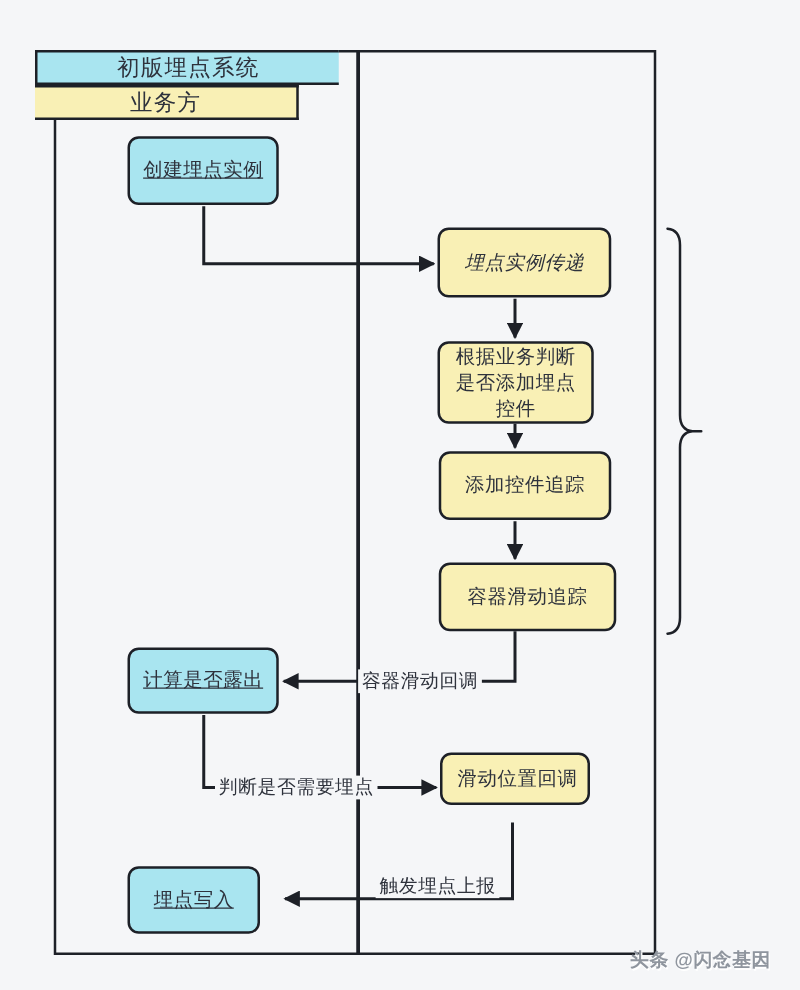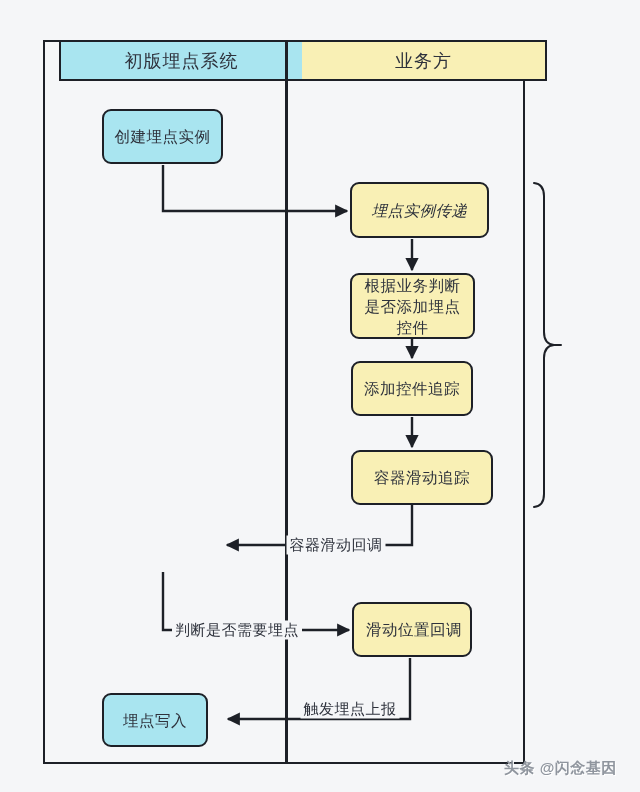--- a/index.html
+++ b/index.html
@@ -6,36 +6,36 @@
     --page_bg:#f5f6f8; --lane_bg:#f5f6f8; --cyan:#a9e5f0; --yellow:#f9f0b5;
     --border:#1d2027; --text:#2e323c; --watermark_color:#8f959e;
   }
   *{margin:0;padding:0;box-sizing:border-box;}
   html,body{width:640px;height:792px;overflow:hidden;}
   body{font-family:"Liberation Sans","DejaVu Sans",sans-serif;background:var(--page_bg);color:var(--text);}
   .stage{position:absolute;left:0;top:0;width:640px;height:792px;}
 
   .swimlane{position:absolute;left:43px;top:40px;width:482px;height:724px;
     border:2.5px solid var(--border);background:var(--lane_bg);}
-  .lane-header{position:absolute;left:59px;top:40px;height:41px;display:flex;z-index:2;}
+  .lane-header{position:absolute;left:28px;top:40px;height:41px;display:flex;z-index:2;flex-direction:column;}
   .lane-cell{display:flex;align-items:center;justify-content:center;
     border-bottom:2.5px solid var(--border);font-size:18px;font-weight:500;letter-spacing:1px;}
   .lane-cell.left{width:243px;background:var(--cyan);border-left:2.5px solid var(--border);border-top:2.5px solid var(--border);}
-  .lane-cell.right{width:245px;background:var(--yellow);border-top:2.5px solid var(--border);border-right:2.5px solid var(--border);}
+  .lane-cell.right{width:211px;background:var(--yellow);border-top:2.5px solid var(--border);border-right:2.5px solid var(--border);}
   .lane-divider{position:absolute;left:285px;top:40px;width:2.5px;height:724px;background:var(--border);z-index:3;}
 
   .edges{position:absolute;left:0;top:0;width:640px;height:792px;z-index:4;}
   .edges path{fill:none;stroke:var(--border);stroke-width:2.4;}
   .edges .ah{fill:var(--border);stroke:none;}
   .edges .brace{stroke-width:2;stroke-linecap:round;}
 
   .node{position:absolute;display:flex;align-items:center;justify-content:center;text-align:center;
     border:2.5px solid var(--border);border-radius:9px;font-size:15.5px;line-height:21px;
     letter-spacing:0.5px;padding:4px 8px;z-index:5;}
-  .node.cyan{background:var(--cyan);}
+  .node.cyan{background:var(--cyan);text-decoration:underline;}
   .node.yellow{background:var(--yellow);}
 
   .edge-label{position:absolute;transform:translate(-50%,-50%);background:var(--lane_bg);
     padding:0 3px;font-size:15px;white-space:nowrap;z-index:6;letter-spacing:0.5px;}
 
   .brace-label{position:absolute;left:567px;top:312px;width:50px;font-size:16px;line-height:21px;
     white-space:pre-line;z-index:6;letter-spacing:0.5px;}
 
   .watermark{position:absolute;left:504px;top:759px;font-size:15px;font-weight:700;
     color:var(--watermark_color);text-shadow:1px 1px 0 #ffffff;z-index:7;white-space:nowrap;letter-spacing:0.5px;}
@@ -64,23 +64,24 @@
     <path d="M412 417 L412 447" marker-end="url(#ah)"></path>
     <path d="M412 505 L412 545 L227 545" marker-end="url(#ah)"></path>
     <path d="M163 572 L163 630 L349 630" marker-end="url(#ah)"></path>
     <path d="M410 658 L410 719 L228 719" marker-end="url(#ah)"></path>
     <path class="brace" d="M534 183 Q544 184 544 196 L544 332 Q544 344 554 345 L561 345 M554 345 Q544 346 544 358 L544 494 Q544 506 534 507"></path>
   </svg>
 
   <div class="node cyan" style="left:102px;top:109px;width:121px;height:55px;">创建埋点实例</div>
   <div class="node yellow" style="left:350px;top:182px;width:139px;height:56px;font-style:italic;">埋点实例传递</div>
   <div class="node yellow" style="left:350px;top:273px;width:125px;height:66px;">根据业务判断是否添加埋点控件</div>
-  <div class="node yellow" style="left:351px;top:361px;width:122px;height:55px;">添加控件追踪</div>
+  <div class="node yellow" style="left:351px;top:361px;width:138px;height:55px;">添加控件追踪</div>
   <div class="node yellow" style="left:351px;top:450px;width:142px;height:55px;">容器滑动追踪</div>
-  <div class="node yellow" style="left:352px;top:602px;width:120px;height:55px;padding-left:12px;">滑动位置回调</div>
+  <div class="node cyan" style="left:102px;top:518px;width:121px;height:53px;">计算是否露出</div>
+  <div class="node yellow" style="left:352px;top:602px;width:120px;height:42px;padding-left:12px;">滑动位置回调</div>
   <div class="node cyan" style="left:102px;top:693px;width:106px;height:54px;">埋点写入</div>
 
   <div class="edge-label" style="left:336px;top:545px;">容器滑动回调</div>
   <div class="edge-label" style="left:237px;top:630px;">判断是否需要埋点</div>
   <div class="edge-label" style="left:350px;top:709px;">触发埋点上报</div>
 
 
   <div class="watermark">头条 @闪念基因</div>
 
 </div>

